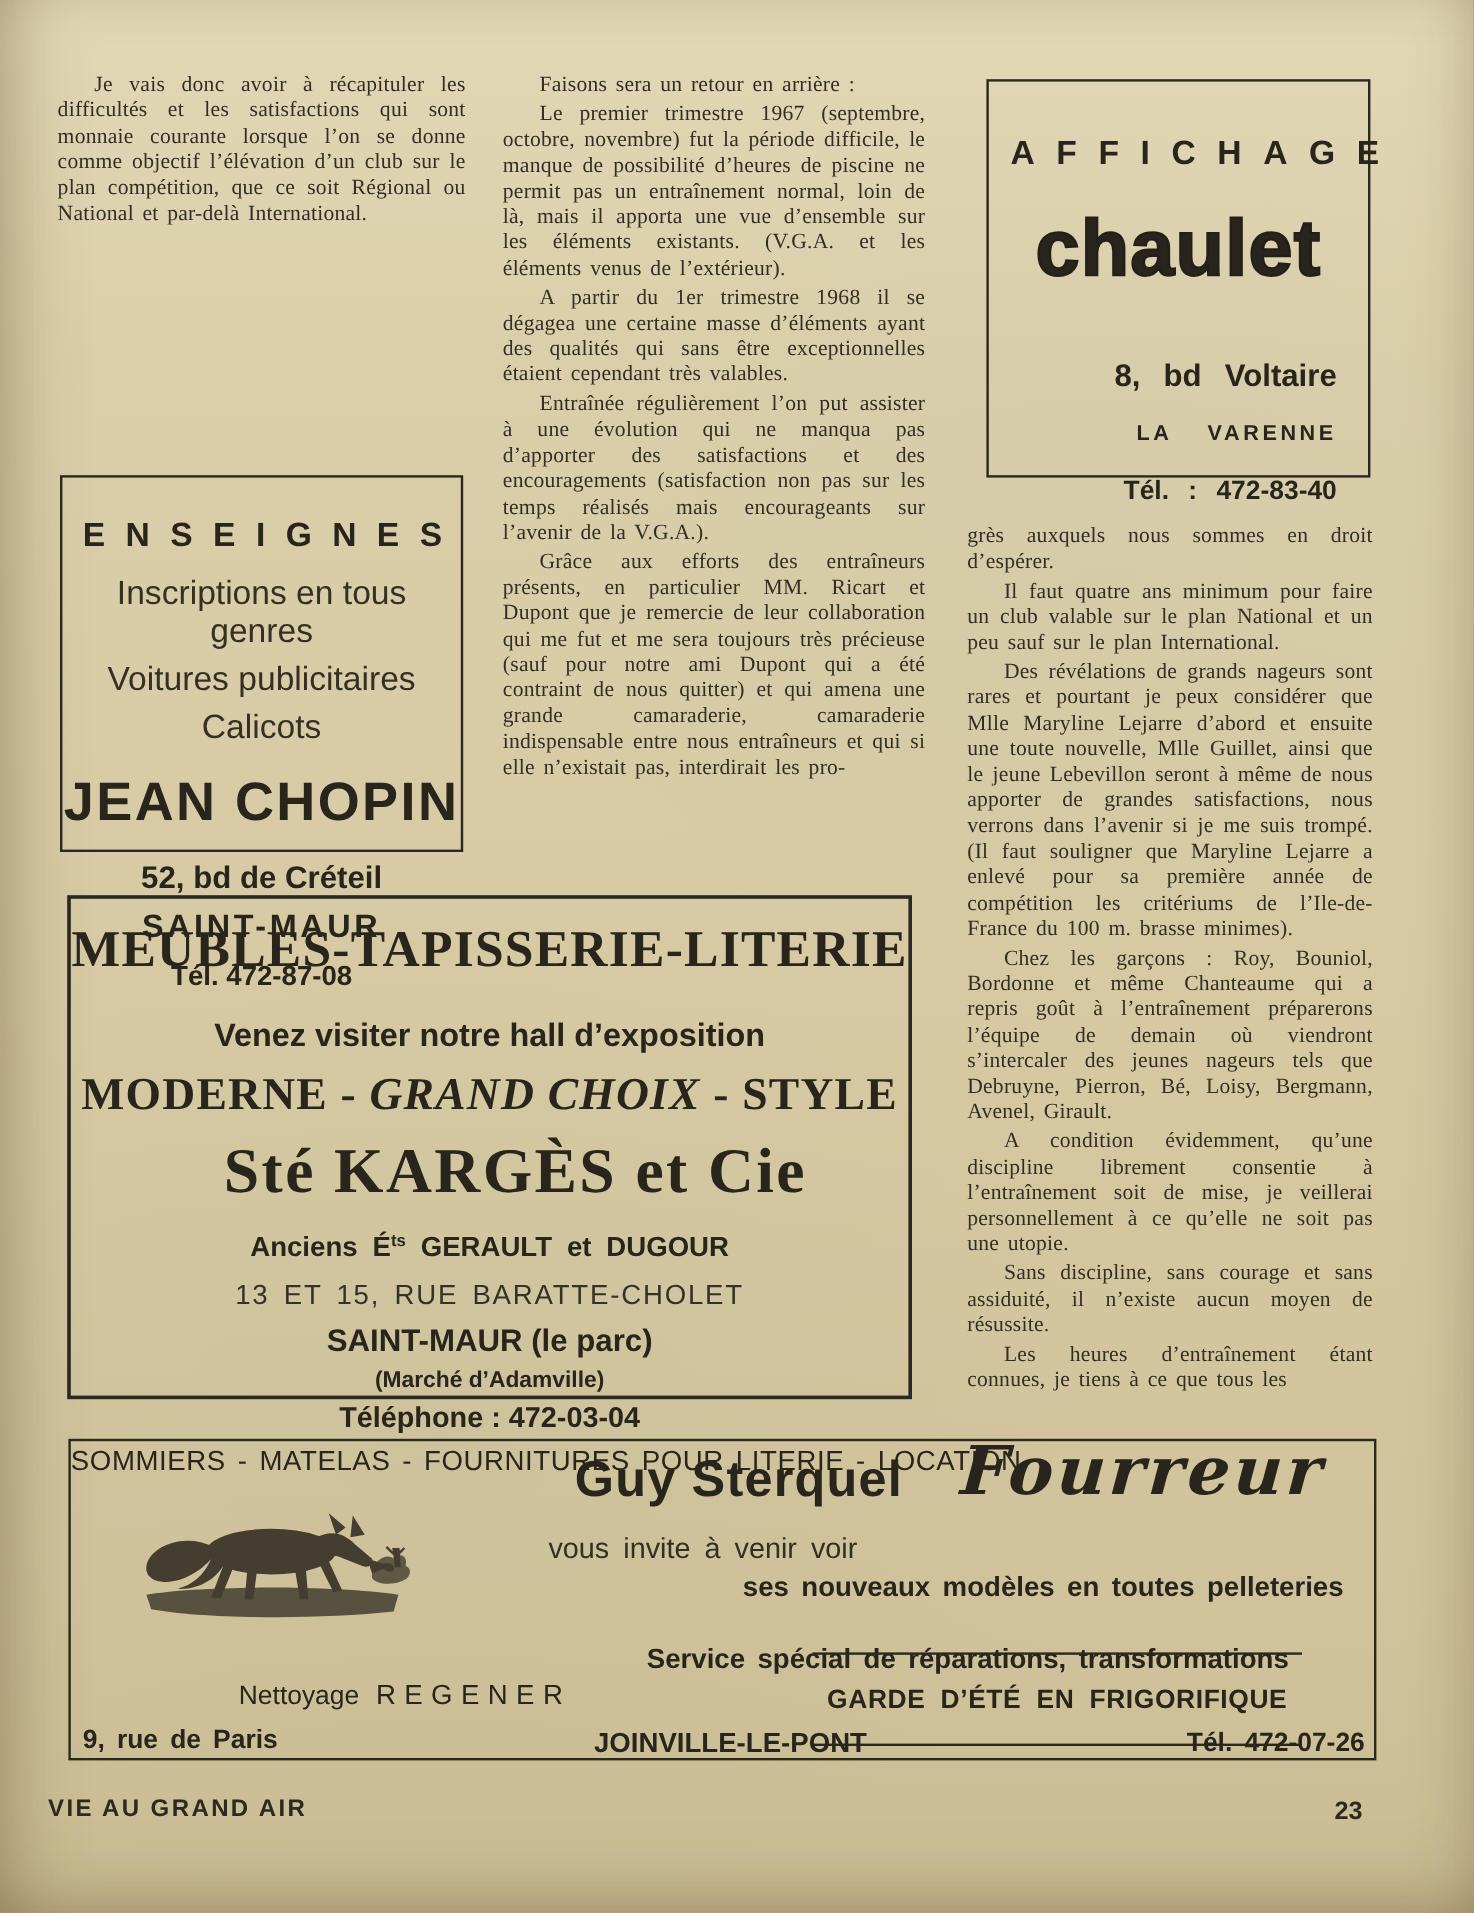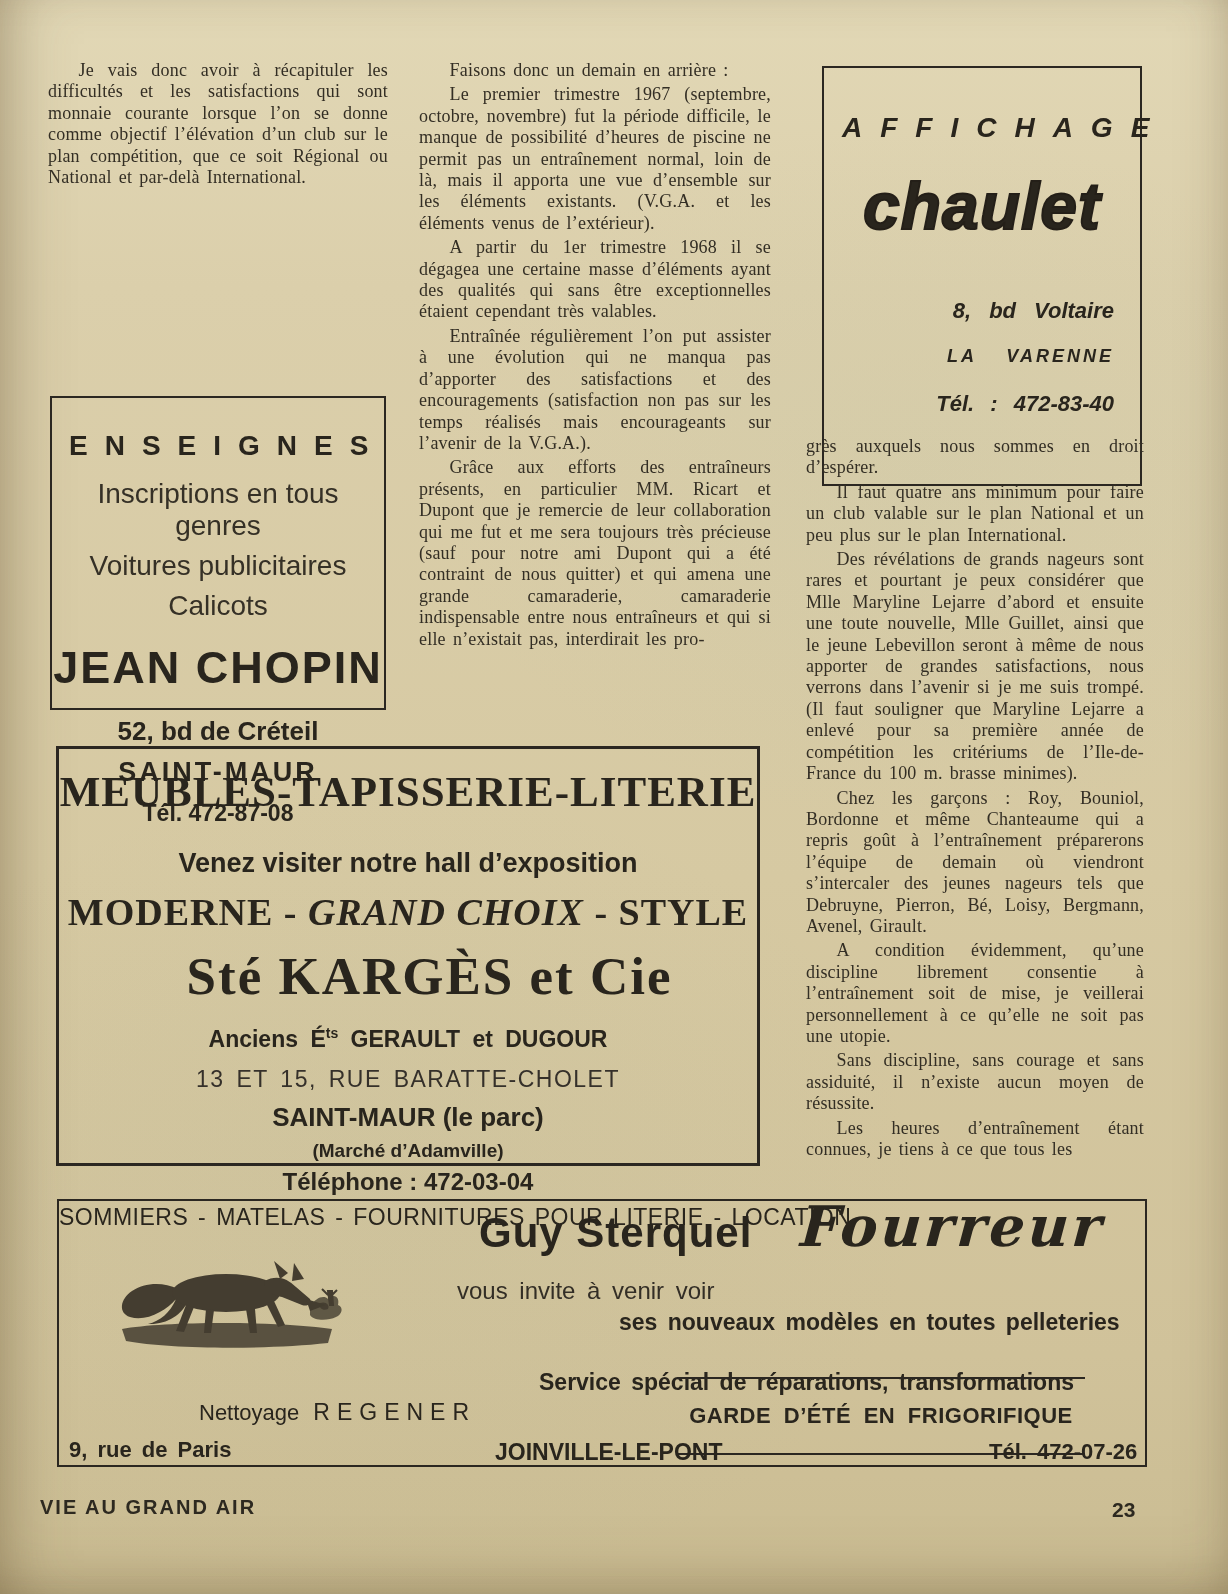--- a/index.html
+++ b/index.html
@@ -36,21 +36,21 @@
   .ens-title{font-family:"Liberation Sans",sans-serif;font-weight:bold;font-size:28px;letter-spacing:17px;padding-left:17px;margin-top:32px;}
   .ens-line{font-family:"Liberation Sans",sans-serif;font-size:28px;margin-top:8px;color:#353026;}
   .ens-name{font-family:"Liberation Sans",sans-serif;font-weight:bold;font-size:45px;letter-spacing:2px;margin-top:20px;}
   .ens-addr1{font-family:"Liberation Sans",sans-serif;font-weight:bold;font-size:26px;margin-top:22px;}
   .ens-addr2{font-family:"Liberation Sans",sans-serif;font-weight:bold;font-size:27px;letter-spacing:3px;margin-top:10px;}
   .ens-tel{font-family:"Liberation Sans",sans-serif;font-weight:bold;font-size:23px;margin-top:12px;}
   
   .chau-title{font-family:"Liberation Sans",sans-serif;font-weight:bold;font-size:28px;letter-spacing:18px;padding-left:18px;margin-top:44px;}
   .chau-brand{font-family:"Liberation Sans",sans-serif;font-weight:900;font-size:66px;letter-spacing:1px;margin-top:24px;-webkit-text-stroke:2px #241f18;}
   .chau-addr{ text-align:right;padding-right:26px;margin-top:54px;}
-  .chau-a1{font-family:"Liberation Sans",sans-serif;font-weight:bold;font-size:22px;word-spacing:12px;padding-left:32px;}
+  .chau-a1{font-family:"Liberation Sans",sans-serif;font-weight:bold;font-size:26px;word-spacing:12px;padding-left:32px;}
   .chau-a2{font-family:"Liberation Sans",sans-serif;font-weight:bold;font-size:18px;letter-spacing:3px;word-spacing:22px;margin-top:22px;}
   .chau-tel{font-family:"Liberation Sans",sans-serif;font-weight:bold;font-size:22px;word-spacing:10px;margin-top:24px;}
   
   .kar-head{font-size:43px;font-weight:bold;letter-spacing:1px;margin-top:18px;}
   .kar-invite{font-family:Liberation Sans, sans-serif;font-weight:bold;font-size:27px;margin-top:32px;}
   .kar-styles{font-size:38px;font-weight:bold;margin-top:11px;letter-spacing:1px;}
   .kar-styles .it{font-style:italic;}
   .kar-company{font-size:53px;font-weight:bold;letter-spacing:2px;margin-top:12px;padding-left:43px;}
   .kar-anciens{font-family:"Liberation Sans",sans-serif;font-weight:bold;font-size:23px;margin-top:19px;word-spacing:6px;}
   .kar-anciens sup{font-size:14px;}
@@ -86,40 +86,40 @@
     <div class="ens-line" style="margin-top:16px;">Inscriptions en tous genres</div>
     <div class="ens-line">Voitures publicitaires</div>
     <div class="ens-line">Calicots</div>
     <div class="ens-name">JEAN CHOPIN</div>
     <div class="ens-addr1">52, bd de Créteil</div>
     <div class="ens-addr2">SAINT-MAUR</div>
     <div class="ens-tel">Tél. 472-87-08</div>
   </div>
 
   <div class="abs column" style="left:419px;top:60px;width:352px;height:664px;">
-      <p>Faisons donc un demain en arrière :</p>
+      <p>Faisons sera un retour en arrière :</p>
       <p>Le premier trimestre 1967 (septembre, octobre, novembre) fut la période difficile, le manque de possibilité d’heures de piscine ne permit pas un entraînement normal, loin de là, mais il apporta une vue d’ensemble sur les éléments existants. (V.G.A. et les éléments venus de l’extérieur).</p>
       <p>A partir du 1er trimestre 1968 il se dégagea une certaine masse d’éléments ayant des qualités qui sans être exceptionnelles étaient cependant très valables.</p>
       <p>Entraînée régulièrement l’on put assister à une évolution qui ne manqua pas d’apporter des satisfactions et des encouragements (satisfaction non pas sur les temps réalisés mais encourageants sur l’avenir de la V.G.A.).</p>
       <p>Grâce aux efforts des entraîneurs présents, en particulier MM. Ricart et Dupont que je remercie de leur collaboration qui me fut et me sera toujours très précieuse (sauf pour notre ami Dupont qui a été contraint de nous quitter) et qui amena une grande camaraderie, camaraderie indispensable entre nous entraîneurs et qui si elle n’existait pas, interdirait les pro-</p>
     </div>
 
-  <div class="abs ad-box" style="left:822px;top:66px;width:320px;height:420px;font-style:italic;">
+  <div class="abs ad-box" style="left:822px;top:66px;width:320px;height:332px;">
     <div class="chau-title">AFFICHAGE</div>
     <div class="chau-brand">chaulet</div>
     <div class="chau-addr">
       <div class="chau-a1">8, bd Voltaire</div>
       <div class="chau-a2">LA VARENNE</div>
       <div class="chau-tel">Tél. : 472-83-40</div>
     </div>
   </div>
 
   <div class="abs column cont" style="left:806px;top:436px;width:338px;height:748px;">
       <p>grès auxquels nous sommes en droit d’espérer.</p>
-      <p>Il faut quatre ans minimum pour faire un club valable sur le plan National et un peu plus sur le plan International.</p>
+      <p>Il faut quatre ans minimum pour faire un club valable sur le plan National et un peu sauf sur le plan International.</p>
       <p>Des révélations de grands nageurs sont rares et pourtant je peux considérer que Mlle Maryline Lejarre d’abord et ensuite une toute nouvelle, Mlle Guillet, ainsi que le jeune Lebevillon seront à même de nous apporter de grandes satisfactions, nous verrons dans l’avenir si je me suis trompé. (Il faut souligner que Maryline Lejarre a enlevé pour sa première année de compétition les critériums de l’Ile-de-France du 100 m. brasse minimes).</p>
       <p>Chez les garçons : Roy, Bouniol, Bordonne et même Chanteaume qui a repris goût à l’entraînement préparerons l’équipe de demain où viendront s’intercaler des jeunes nageurs tels que Debruyne, Pierron, Bé, Loisy, Bergmann, Avenel, Girault.</p>
       <p>A condition évidemment, qu’une discipline librement consentie à l’entraînement soit de mise, je veillerai personnellement à ce qu’elle ne soit pas une utopie.</p>
       <p>Sans discipline, sans courage et sans assiduité, il n’existe aucun moyen de résussite.</p>
       <p>Les heures d’entraînement étant connues, je tiens à ce que tous les</p>
     </div>
 
   <div class="abs ad-box" style="left:56px;top:746px;width:704px;height:420px;border-width:3px;">
     <div class="kar-head">MEUBLES-TAPISSERIE-LITERIE</div>
     <div class="kar-invite">Venez visiter notre hall d’exposition</div>

